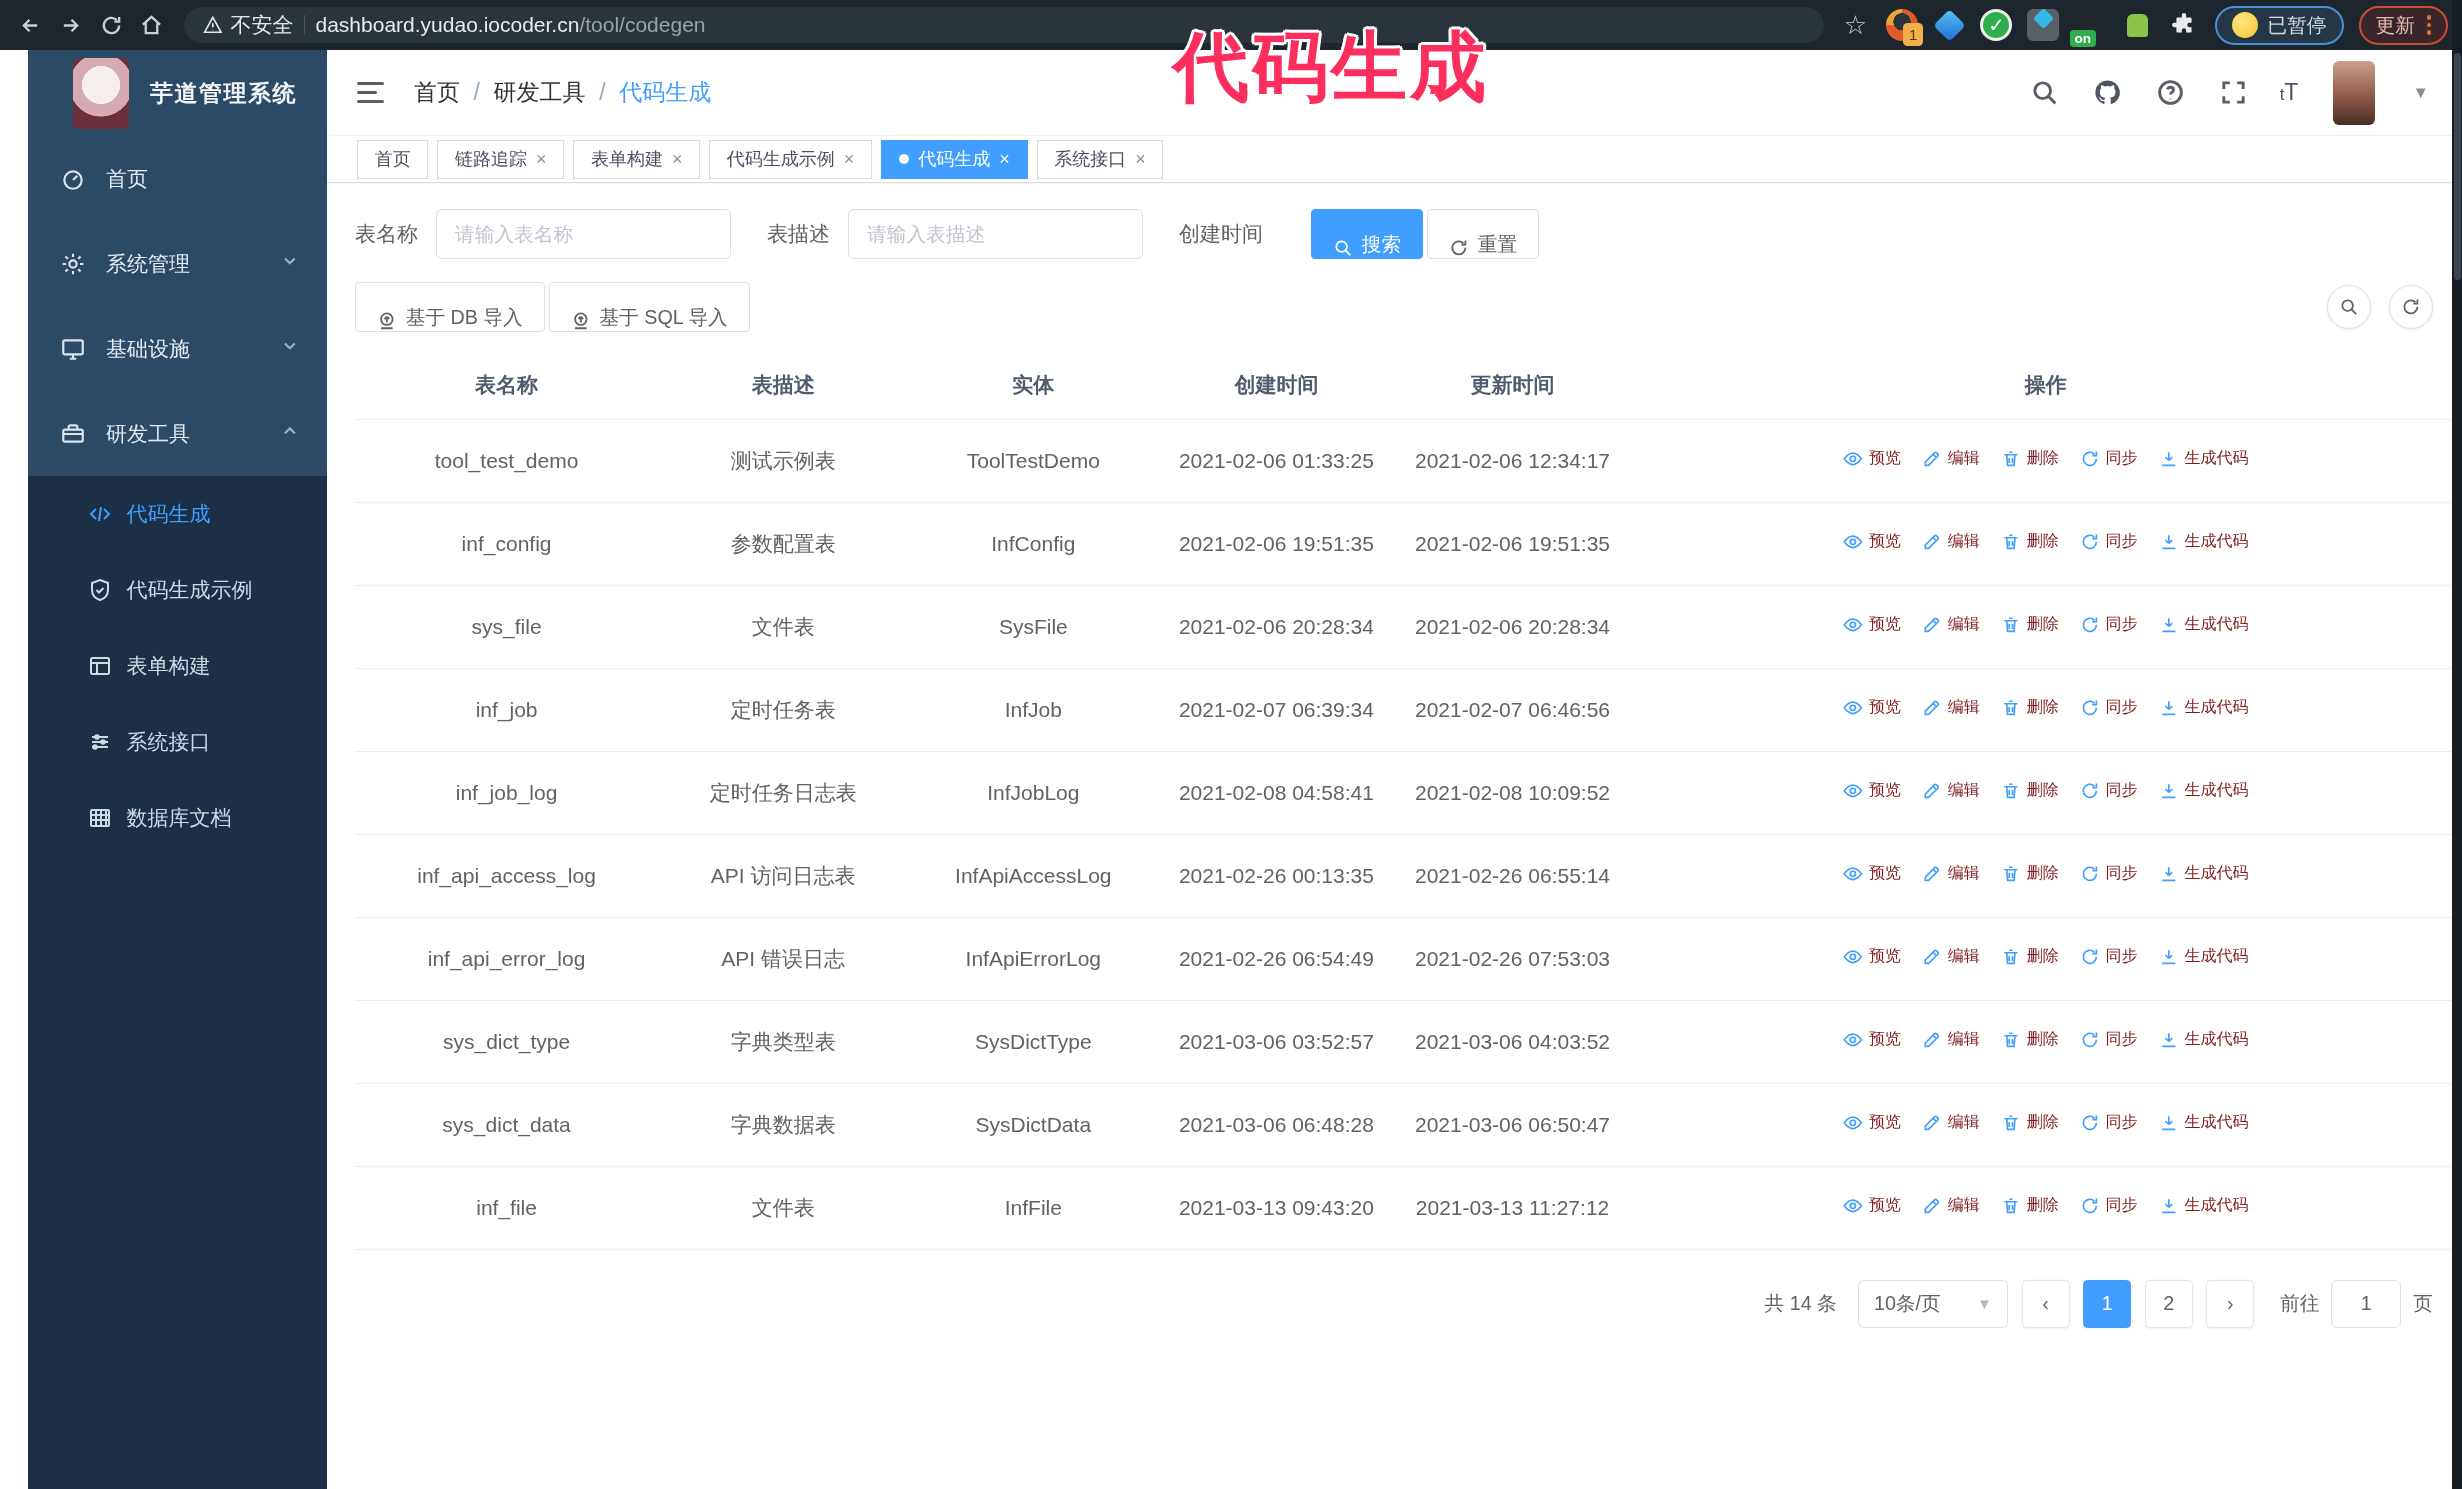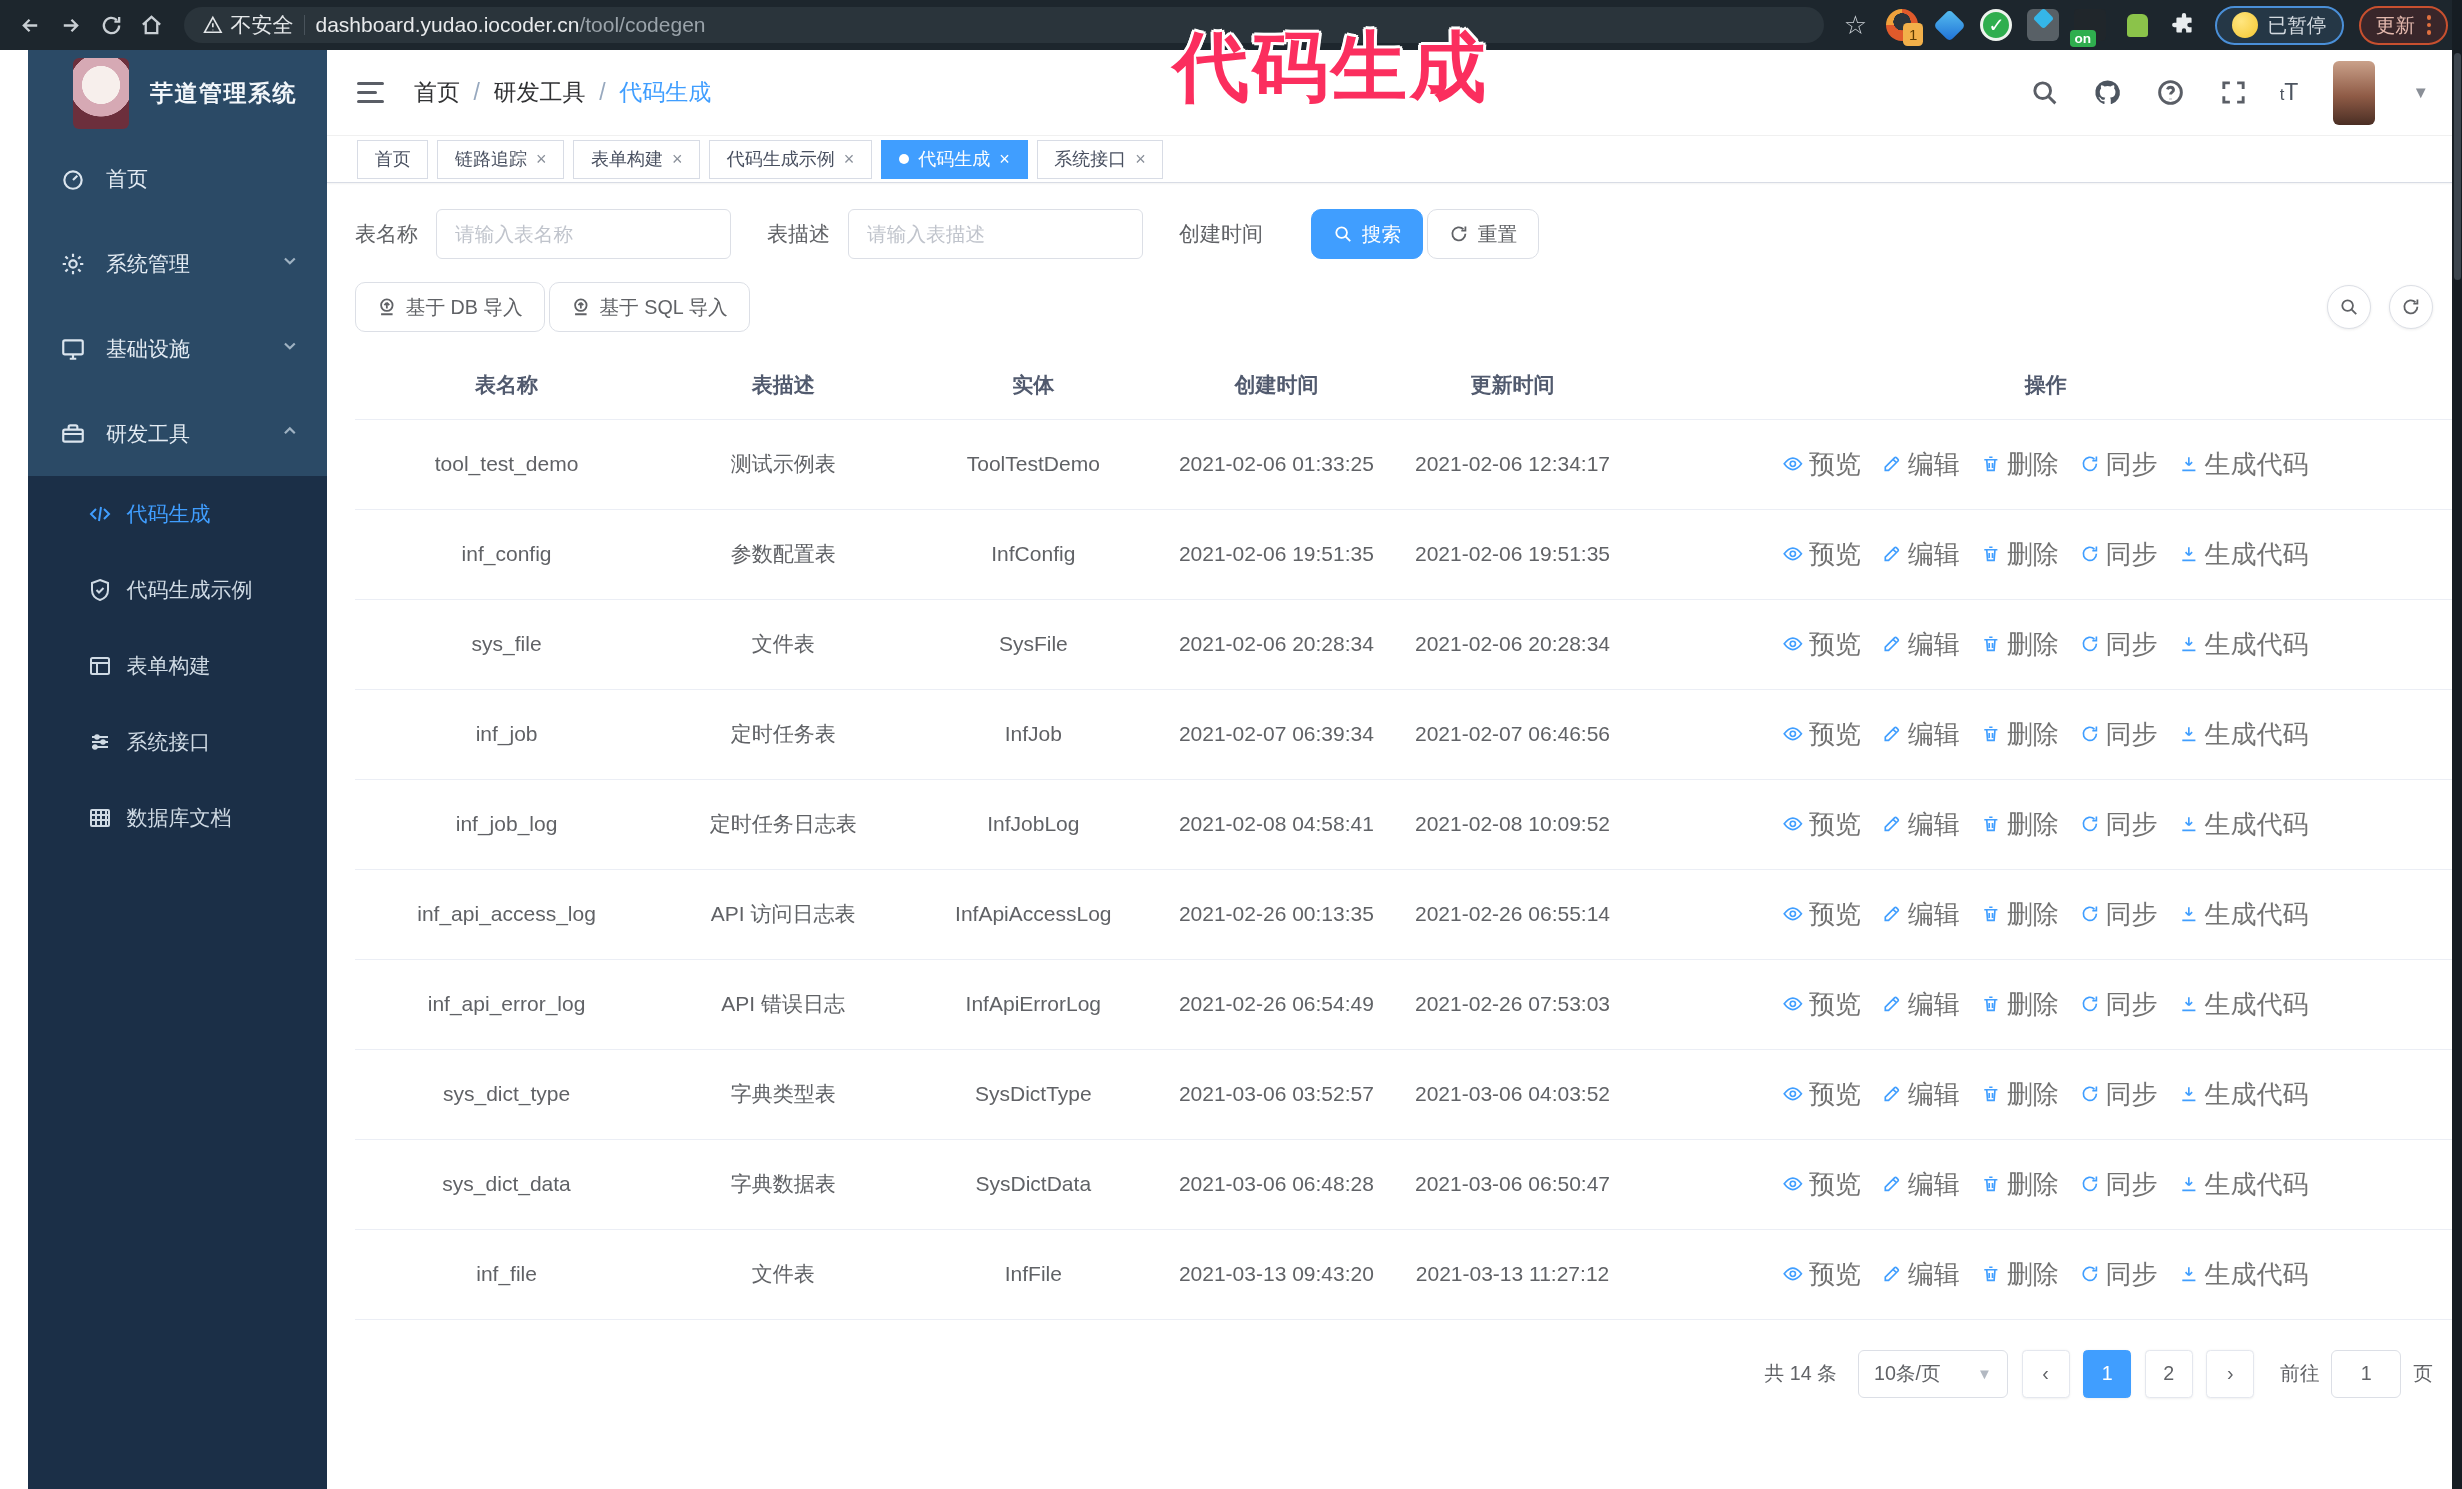--- a/index.html
+++ b/index.html
@@ -91,35 +91,35 @@
   .content { flex:1; padding:26px 29px 0 28px; position:relative; }
 
   .filter-row { display:flex; align-items:center; margin-bottom:23px; }
   .f-label { font-size:21px; color:#606266; margin-right:18px; white-space:nowrap; }
   .f-input { width:295px; height:50px; border:0.8px solid #dcdfe6; border-radius:6px; font-size:19.7px; color:#606266; padding:0 18px; outline:none; font-family:inherit; }
   .f-input::placeholder { color:#c0c4cc; }
   .gap { width:36px; }
   .daterange { width:365px; height:50px; border:0.8px solid #dcdfe6; border-radius:6px; display:flex; align-items:center; padding:0 15px; gap:12px; color:#c0c4cc; font-size:19.7px; }
   .daterange svg { width:21px; height:21px; stroke:#c0c4cc; fill:none; stroke-width:2; flex:0 0 auto; }
   .daterange .dsep { color:#c0c4cc; margin:0 10.6px; }
-  .btn { height:50px; border-radius:10px; display:inline-flex; align-items:center; gap:9px; font-size:19.7px; padding:0 21px; cursor:pointer; border:0.8px solid #dcdfe6; background:#fff; color:#606266; white-space:nowrap; }
+  .btn { height:50px; border-radius:4px; display:inline-flex; align-items:flex-end; gap:9px; font-size:19.7px; padding:0 21px; cursor:pointer; border:0.8px solid #dcdfe6; background:#fff; color:#606266; white-space:nowrap; }
   .btn svg { width:19.7px; height:19.7px; stroke:currentColor; fill:none; stroke-width:2.2; }
   .btn.primary { background:#409eff; border-color:#409eff; color:#fff; }
   .btn + .btn { margin-left:4px; }
   .filter-row .btn.primary { margin-left:30px; }
 
   .toolbar-row { display:flex; align-items:center; margin-bottom:24px; }
   .toolbar-row .spacer { flex:1; }
   .circle-btn { width:44px; height:44px; border-radius:50%; border:0.8px solid #dcdfe6; background:#fff; display:flex; align-items:center; justify-content:center; margin-left:18px; cursor:pointer; box-shadow:0 0.8px 3px rgba(0,0,0,.08); }
   .circle-btn svg { width:19.7px; height:19.7px; stroke:#606266; fill:none; stroke-width:2.2; }
 
   table.grid { width:2106px; border-collapse:collapse; table-layout:fixed; }
   table.grid th { font-size:21px; color:#515a6e; font-weight:bold; padding:15px 7.6px 19.7px; border-bottom:0.8px solid #ebeef5; text-align:center; }
   table.grid td { font-size:21px; color:#606266; padding:27px 7.6px; border-bottom:0.8px solid #ebeef5; text-align:center; word-wrap:break-word; }
-  .alink { color:#737373; font-size:26px; margin:0 10.6px; cursor:pointer; white-space:nowrap; display:inline-flex; align-items:center; gap:6px; }
+  .alink { color:#7f1d1d; font-size:16px; margin:0 10.6px; cursor:pointer; white-space:nowrap; display:inline-flex; align-items:center; gap:6px; }
   .alink svg { width:19.7px; height:19.7px; stroke:#409eff; fill:none; stroke-width:2; }
 
   .pagination { display:flex; align-items:center; justify-content:flex-end; padding:30px 0 19.7px; font-size:19.7px; color:#606266; gap:13.6px; }
   .pg-total { margin-right:7.6px; }
   .pg-size { width:150px; height:48px; border:0.8px solid #dcdfe6; border-radius:6px; display:flex; align-items:center; justify-content:space-between; padding:0 15px; color:#606266; cursor:pointer; }
   .pg-size .car { color:#b3b9c2; font-size:15px; }
   .pg-btn { min-width:48px; height:48px; border-radius:4.5px; background:#fff; border:0.8px solid #e4e7ee; display:flex; align-items:center; justify-content:center; cursor:pointer; color:#606266; box-shadow:0 0.8px 2.3px rgba(0,0,0,.06); }
   .pg-btn.num.active { background:#409eff; color:#fff; border-color:#409eff; }
   .pg-goto { display:flex; align-items:center; gap:12px; margin-left:12px; }
   .pg-input { width:70px; height:48px; border:0.8px solid #dcdfe6; border-radius:6px; text-align:center; font-size:19.7px; color:#606266; outline:none; font-family:inherit; }

